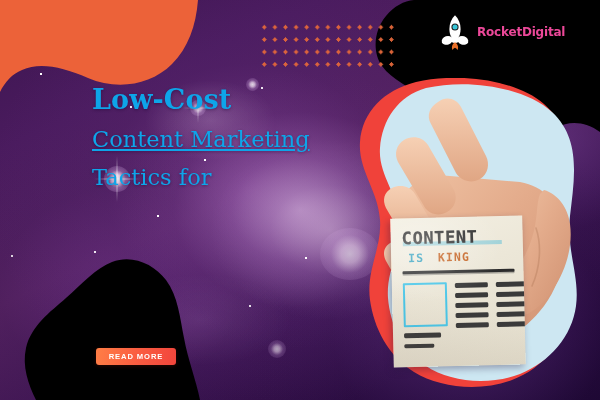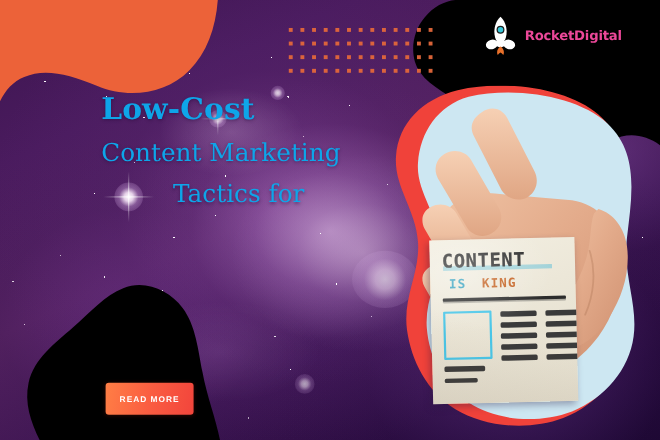--- a/index.html
+++ b/index.html
@@ -158,37 +158,37 @@
     letter-spacing: .1px;
     line-height: 1.05;
     white-space: nowrap;
   }
   .hl-2, .hl-3 {
     font-size: 22.5px;
     font-weight: 400;
     line-height: 1.05;
     white-space: nowrap;
   }
-  .hl-2 { margin-top: 14px; }
-  .hl-3 { margin-top: 14px; text-align: center; }
+  .hl-2 { margin-top: 14px; text-decoration: underline; }
+  .hl-3 { margin-top: 14px; }
   .hl-4 {
     font-size: 28px;
     font-weight: 700;
     line-height: 1.05;
     margin-top: 14px;
     white-space: nowrap;
   }
 
   
   .cta {
     position: absolute;
     left: 96px;
     top: 348px;
     width: 80px;
-    height: 29px;
+    height: 17px;
     border: none;
     border-radius: 3px;
     background: linear-gradient(100deg, #ff7e45 0%, #fa5c41 52%, #f2453c 100%);
     color: #ffffff;
     font-family: "Liberation Sans", sans-serif;
     font-size: 7.6px;
     font-weight: 700;
     letter-spacing: .9px;
     cursor: pointer;
     box-shadow: 0 1px 4px rgba(120,20,10,.35);

